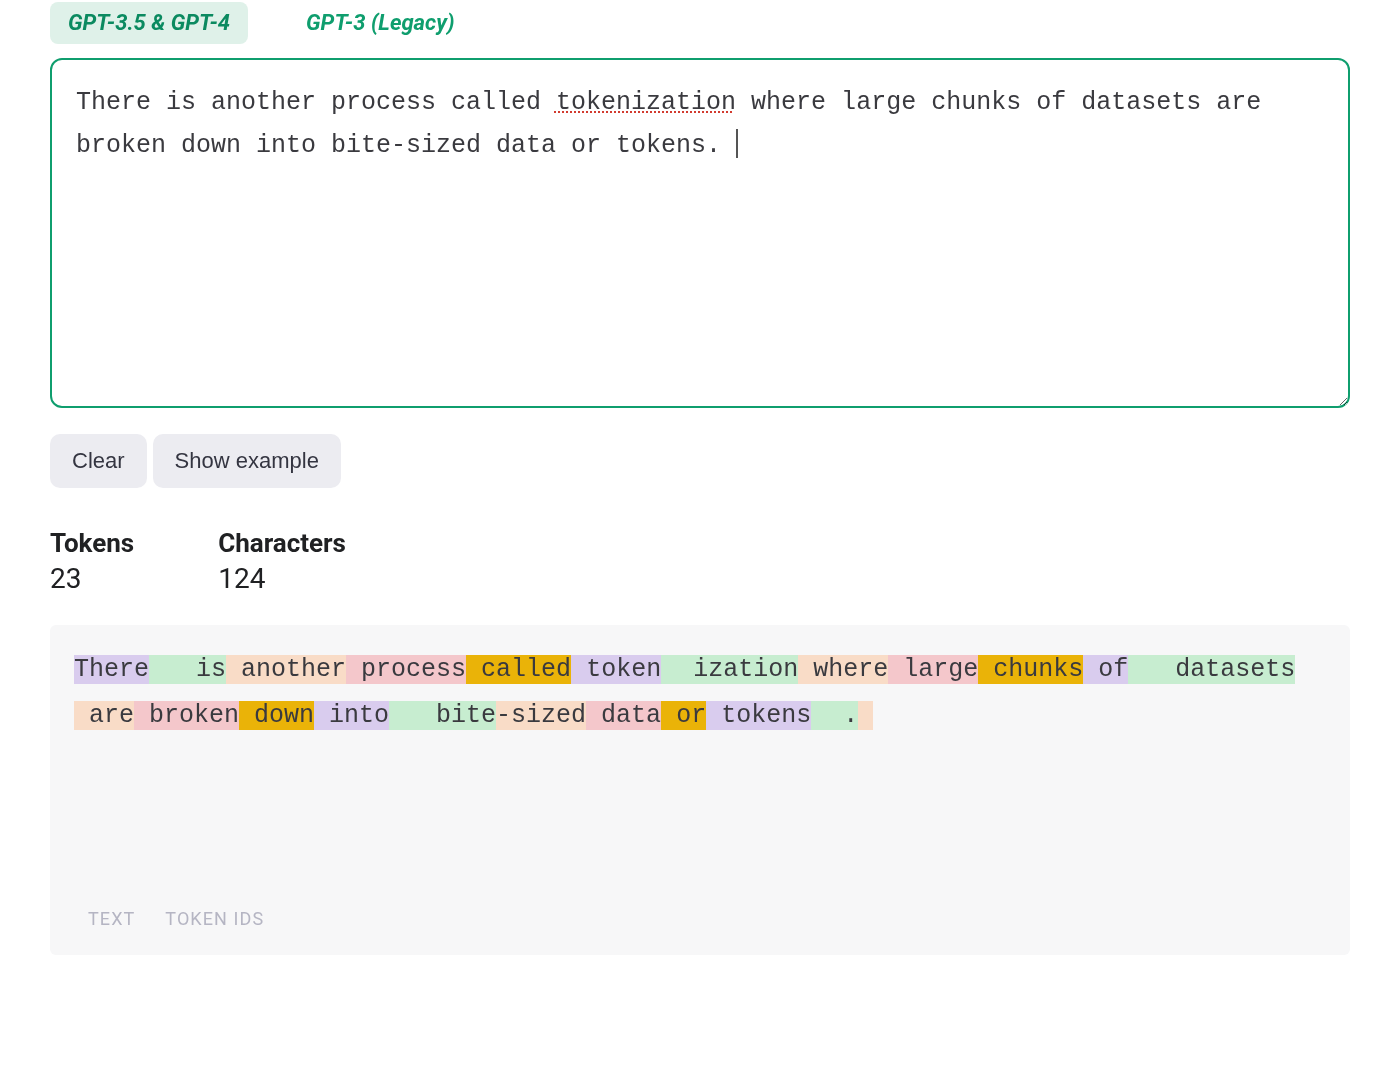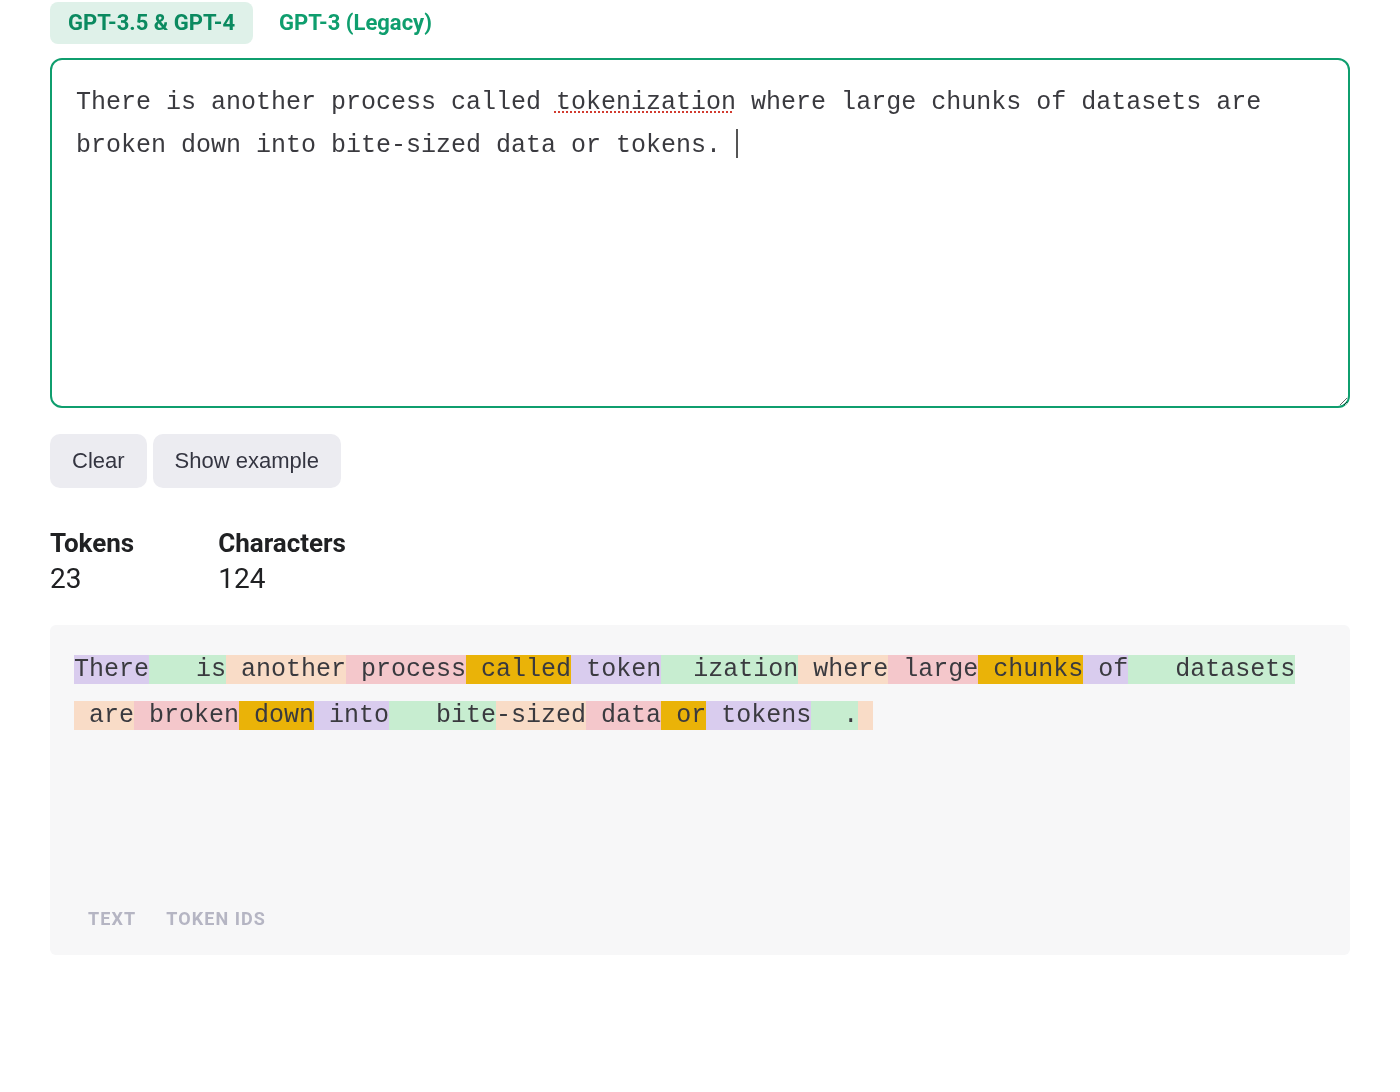--- a/index.html
+++ b/index.html
@@ -11,21 +11,21 @@
     --muted:#b5b5c3;
     --mono:"SFMono-Regular",Consolas,Menlo,Monaco,"Liberation Mono","Courier New",monospace;
     --sans:-apple-system,BlinkMacSystemFont,"Segoe UI",Roboto,Helvetica,Arial,sans-serif;
     --panel:#f7f7f8;
     --spell:#d23b2f;
   }
   html,body{margin:0;padding:0;background:#fff;font-family:var(--sans);color:var(--text);}
   .page{width:1400px;min-height:1092px;padding:0 50px;box-sizing:border-box;}
 
   
-  .tabs{display:flex;gap:8px;align-items:center;padding-top:2px;}
+  .tabs{display:flex;gap:40px;align-items:center;padding-top:2px;font-style:italic;}
   .tab{font-size:22px;font-weight:700;color:var(--green);padding:10px 18px;border-radius:8px;cursor:pointer;line-height:1;}
   .tab.active{background:var(--tab-bg);color:var(--green-dark);}
 
   
   .input-wrap{margin-top:14px;}
   .token-input{
     width:100%;box-sizing:border-box;resize:both;
     border:2.5px solid var(--green);border-radius:12px;
     padding:22px 24px 18px 24px;min-height:350px;
     font-family:var(--mono);font-size:25px;line-height:1.7;
@@ -65,21 +65,21 @@
   }
   .tokens{font-family:var(--mono);font-size:25px;line-height:1.85;color:#3a3a3f;word-break:break-word;}
   .tk{padding:0 0;border-radius:0;white-space:pre;}
   .c0{background:#d9ccee;text-align:center;}
   .c1{background:#c7edd0;padding-left:32px;}
   .c2{background:#f9dcc7;}
   .c3{background:#f4c7cb;}
   .c4{background:#eab308;}
 
   .panel-tabs{display:flex;gap:30px;margin-top:30px;padding-left:14px;}
-  .ptab{font-size:18px;font-weight:700;letter-spacing:0.06em;color:var(--muted);cursor:pointer;}
+  .ptab{font-size:18px;font-weight:400;letter-spacing:0.06em;color:var(--muted);cursor:pointer;}
 </style>
 </head>
 <body>
 
 <div class="page">
 
   <div class="tabs">
     <div class="tab active">GPT-3.5 &amp; GPT-4</div>
     <div class="tab">GPT-3 (Legacy)</div>
   </div>

